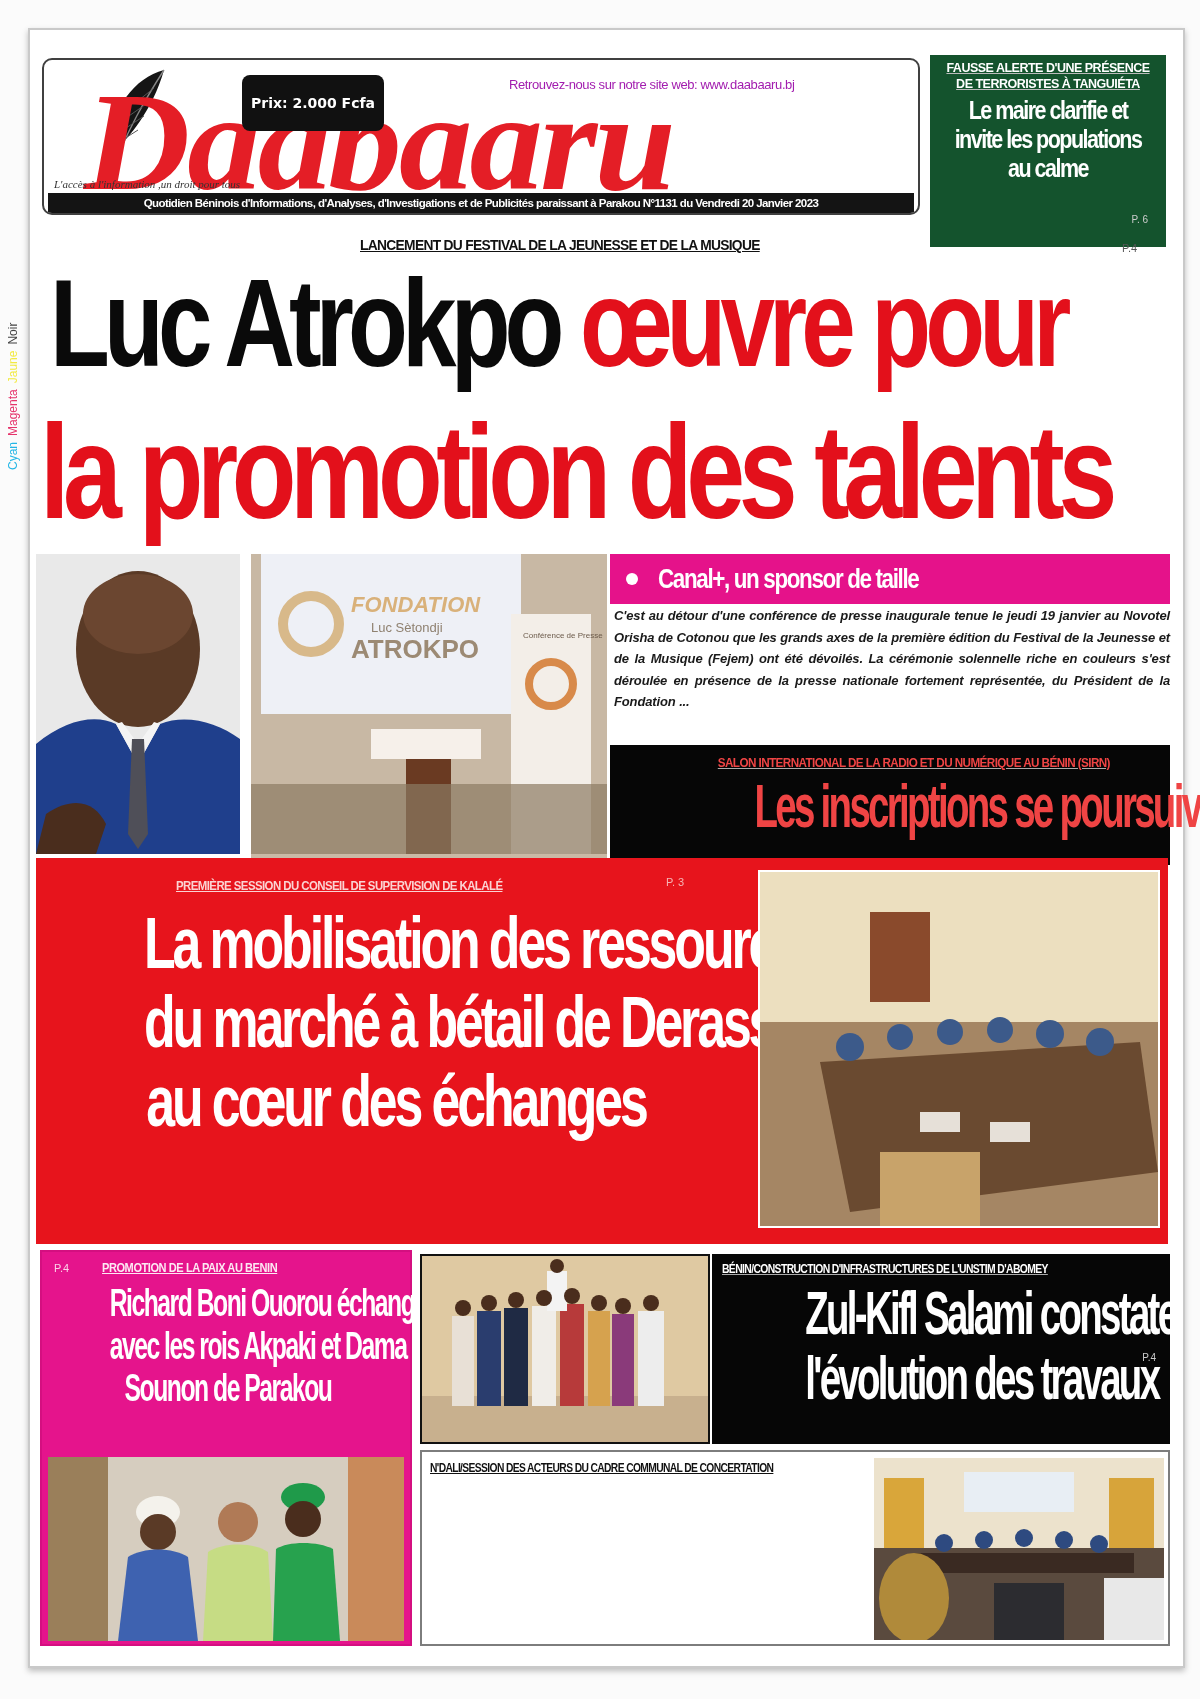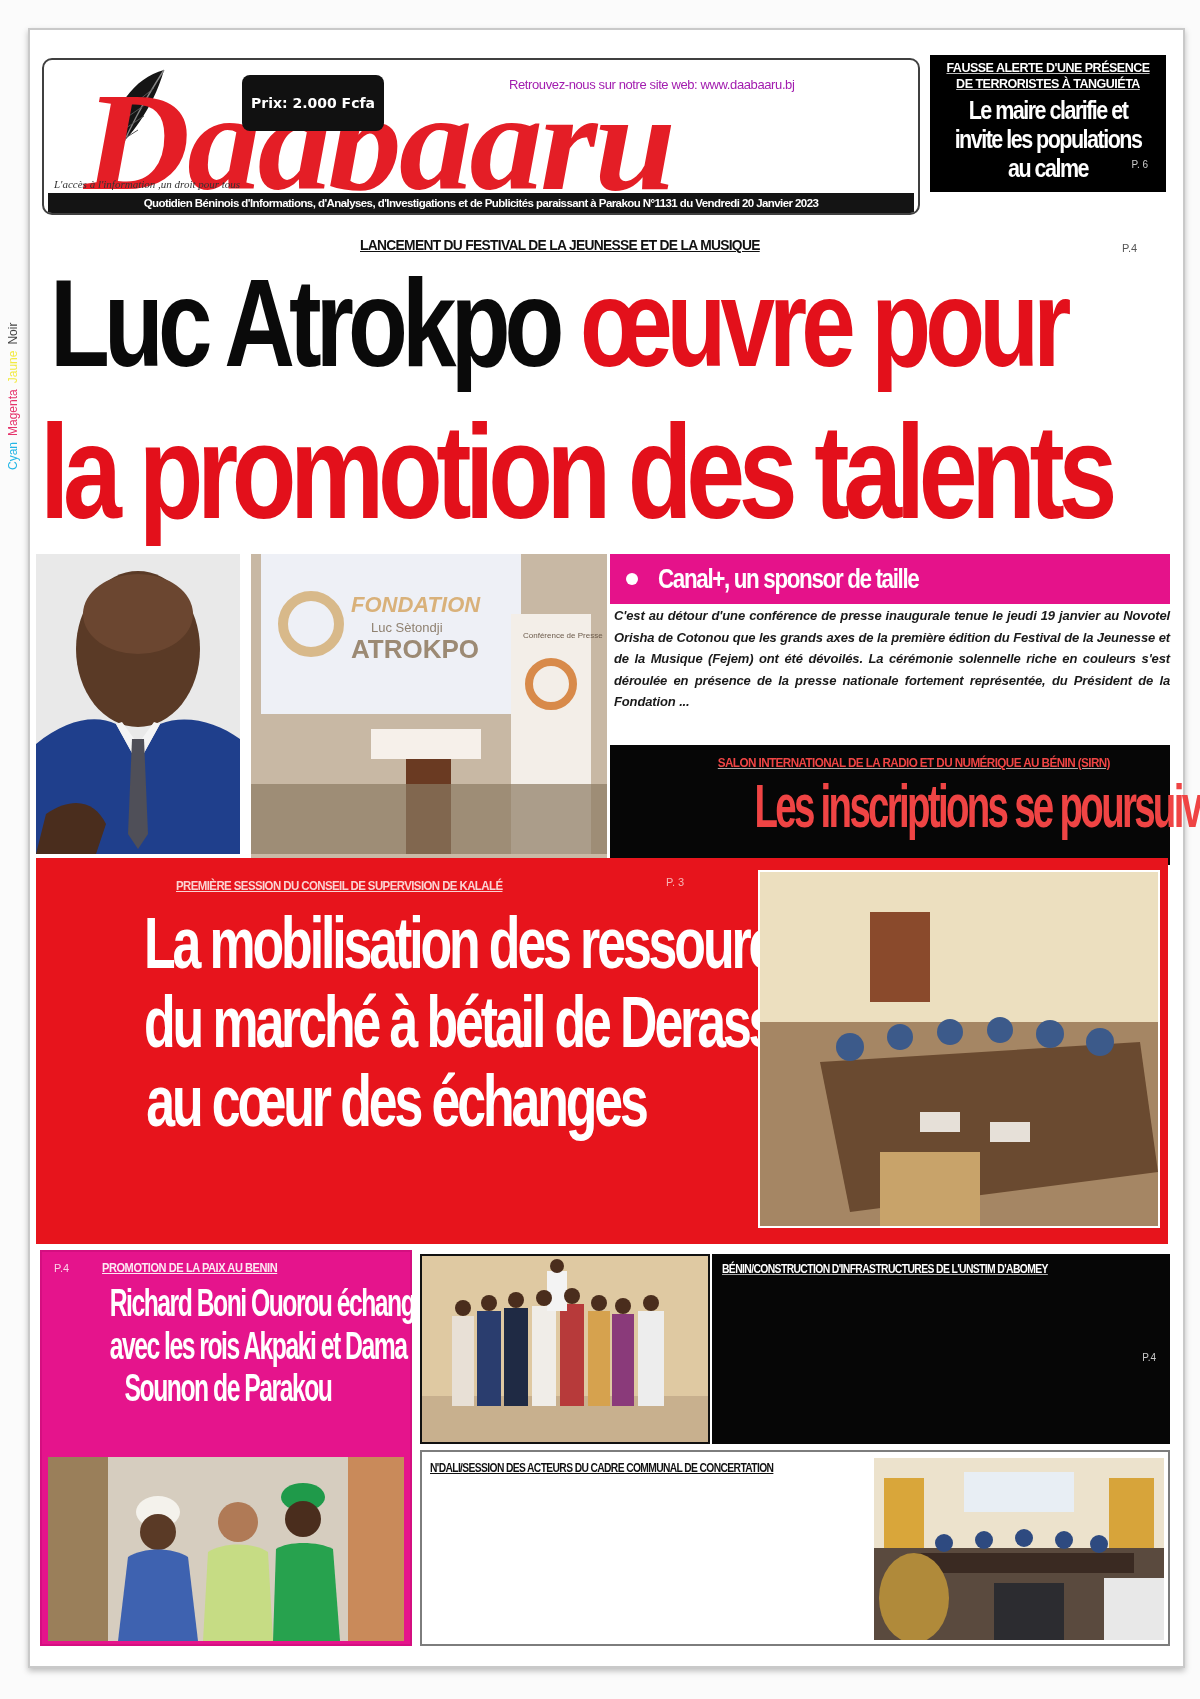--- a/index.html
+++ b/index.html
@@ -22,21 +22,21 @@
   
   .masthead { left: 42px; top: 58px; width: 878px; height: 157px; border: 2px solid #404040; border-radius: 10px; background: #fff; overflow: hidden; }
   .price-pill { left: 198px; top: 15px; background: #111; color: #fff; border-radius: 8px; padding: 20px 9px; font-size: 14px; font-weight: 700; font-family: "DejaVu Sans", sans-serif; }
   .site-text { left: 465px; top: 17px; font-size: 13px; color: #a21caf; letter-spacing: -0.03em; }
   .logo-feather { left: 50px; top: 8px; width: 80px; height: 120px; }
   .logo-text { left: 40px; top: 12px; font-family: "Liberation Serif", serif; font-style: italic; font-weight: 700; color: #e41e26; font-size: 140px; line-height: 1; letter-spacing: -0.02em; transform: scaleX(1.05); transform-origin: left top; }
   .logo-tagline { left: 10px; top: 118px; font-family: "Liberation Serif", serif; font-style: italic; font-size: 11px; color: #333; }
   .issue-band { left: 4px; top: 133px; width: 866px; height: 20px; background: #141414; color: #fff; font-size: 11.5px; font-weight: 700; display: flex; align-items: center; justify-content: center; letter-spacing: -0.05em; white-space: nowrap; overflow: hidden; }
 
   
-  .teaser { left: 930px; top: 55px; width: 236px; height: 137px; background: #000000; color: #fff; padding: 6px 8px; }
+  .teaser { left: 930px; top: 55px; width: 236px; height: 192px; background: #14532d; color: #fff; padding: 6px 8px; }
   .teaser-kicker { font-size: 12.5px; font-weight: 700; text-align: center; line-height: 1.25; letter-spacing: -0.04em; }
   .teaser-kicker span { text-decoration: underline; text-decoration-color: #bbb; }
   .teaser-title { margin-top: 4px; font-size: 25px; font-weight: 700; text-align: center; line-height: 1.16; letter-spacing: -0.07em; transform: scaleX(0.86); transform-origin: center top; }
   .teaser-page { position: absolute; right: 18px; bottom: 22px; font-size: 10px; color: #ccc; }
 
   
   .lead-kicker { left: 360px; top: 236px; font-size: 15px; font-weight: 700; text-decoration: underline; letter-spacing: -0.05em; color: #111; transform: scaleX(0.92); transform-origin: left; }
   .lead-page { left: 1122px; top: 242px; font-size: 11px; color: #555; }
   .lead-line1 { left: 50px; top: 255px; width: 1110px; font-size: 124px; line-height: 1.1; font-weight: 700; white-space: nowrap; letter-spacing: -0.06em; transform: scaleX(0.79); transform-origin: left top; }
   .lead-line1 .black { color: #0a0a0a; }
@@ -257,20 +257,24 @@
         <circle cx="177" cy="47" r="8"></circle>
         <circle cx="201" cy="50" r="8"></circle>
         <circle cx="229" cy="47" r="8"></circle>
         <circle cx="135" cy="10" r="7"></circle>
       </g>
   </svg>
 </div>
 
 <div class="abs black-box">
   <div class="black-kicker">BÉNIN/CONSTRUCTION D'INFRASTRUCTURES DE L'UNSTIM D'ABOMEY</div>
+  <div class="black-title">
+    <div>Zul-Kifl Salami constate</div>
+    <div>l'évolution des travaux</div>
+  </div>
   <div class="black-page">P.4</div>
 </div>
 
 <div class="abs white-box">
   <div class="abs white-kicker">N'DALI/SESSION DES ACTEURS DU CADRE COMMUNAL DE CONCERTATION</div>
   <div class="abs white-photo photo">
     <svg width="290" height="182" viewBox="0 0 290 182">
       <rect width="290" height="182" fill="#ece2cc"></rect>
       <rect x="10" y="20" width="40" height="70" fill="#d9a63a"></rect>
       <rect x="235" y="20" width="45" height="70" fill="#d7a43a"></rect>

